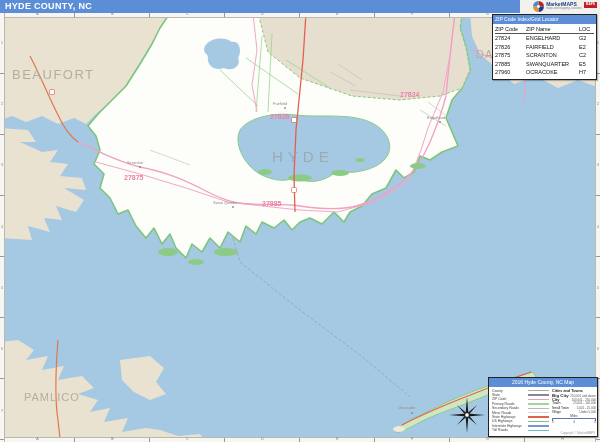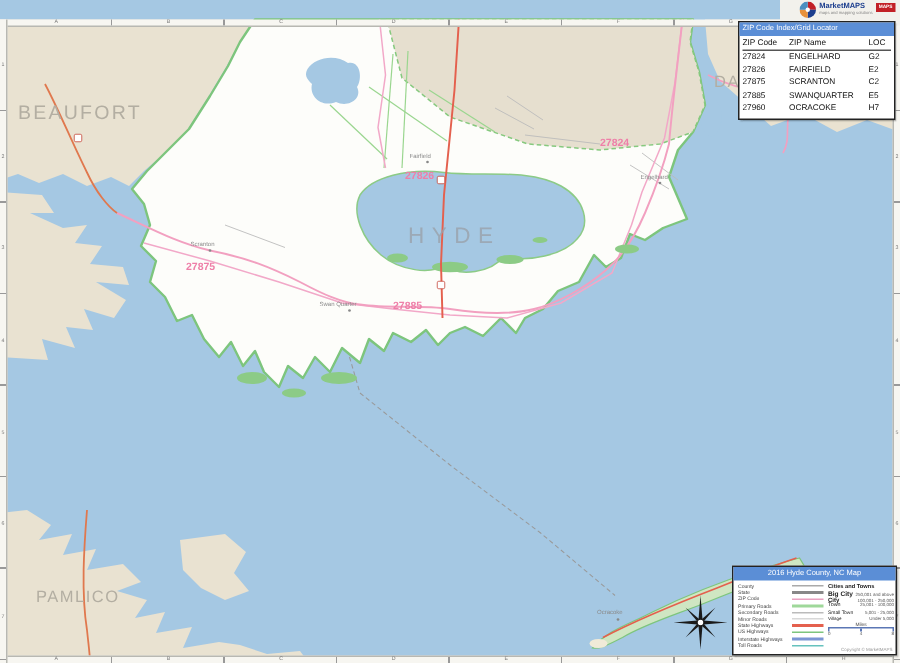--- a/index.html
+++ b/index.html
@@ -258,20 +258,23 @@
   <div class="ruler ruler-right">
       <span>1</span>
       <span>2</span>
       <span>3</span>
       <span>4</span>
       <span>5</span>
       <span>6</span>
       <span>7</span>
     </div>
 
+  <div class="title-bar">
+    <span>HYDE COUNTY, NC</span>
+  </div>
   <div class="logo-area">
     <svg class="logo-pin" viewBox="0 0 12 12">
       <path d="M6,6 L6,0 A6,6 0 0,1 12,6 Z" fill="#c22026"></path>
       <path d="M6,6 L12,6 A6,6 0 0,1 6,12 Z" fill="#1c3e8e"></path>
       <path d="M6,6 L6,12 A6,6 0 0,1 0,6 Z" fill="#e8913a"></path>
       <path d="M6,6 L0,6 A6,6 0 0,1 6,0 Z" fill="#4a8fc0"></path>
       <circle cx="6" cy="6" r="1.6" fill="#fff"></circle>
     </svg>
     <div class="logo-words">
       <span class="logo-brand">MarketMAPS</span>

